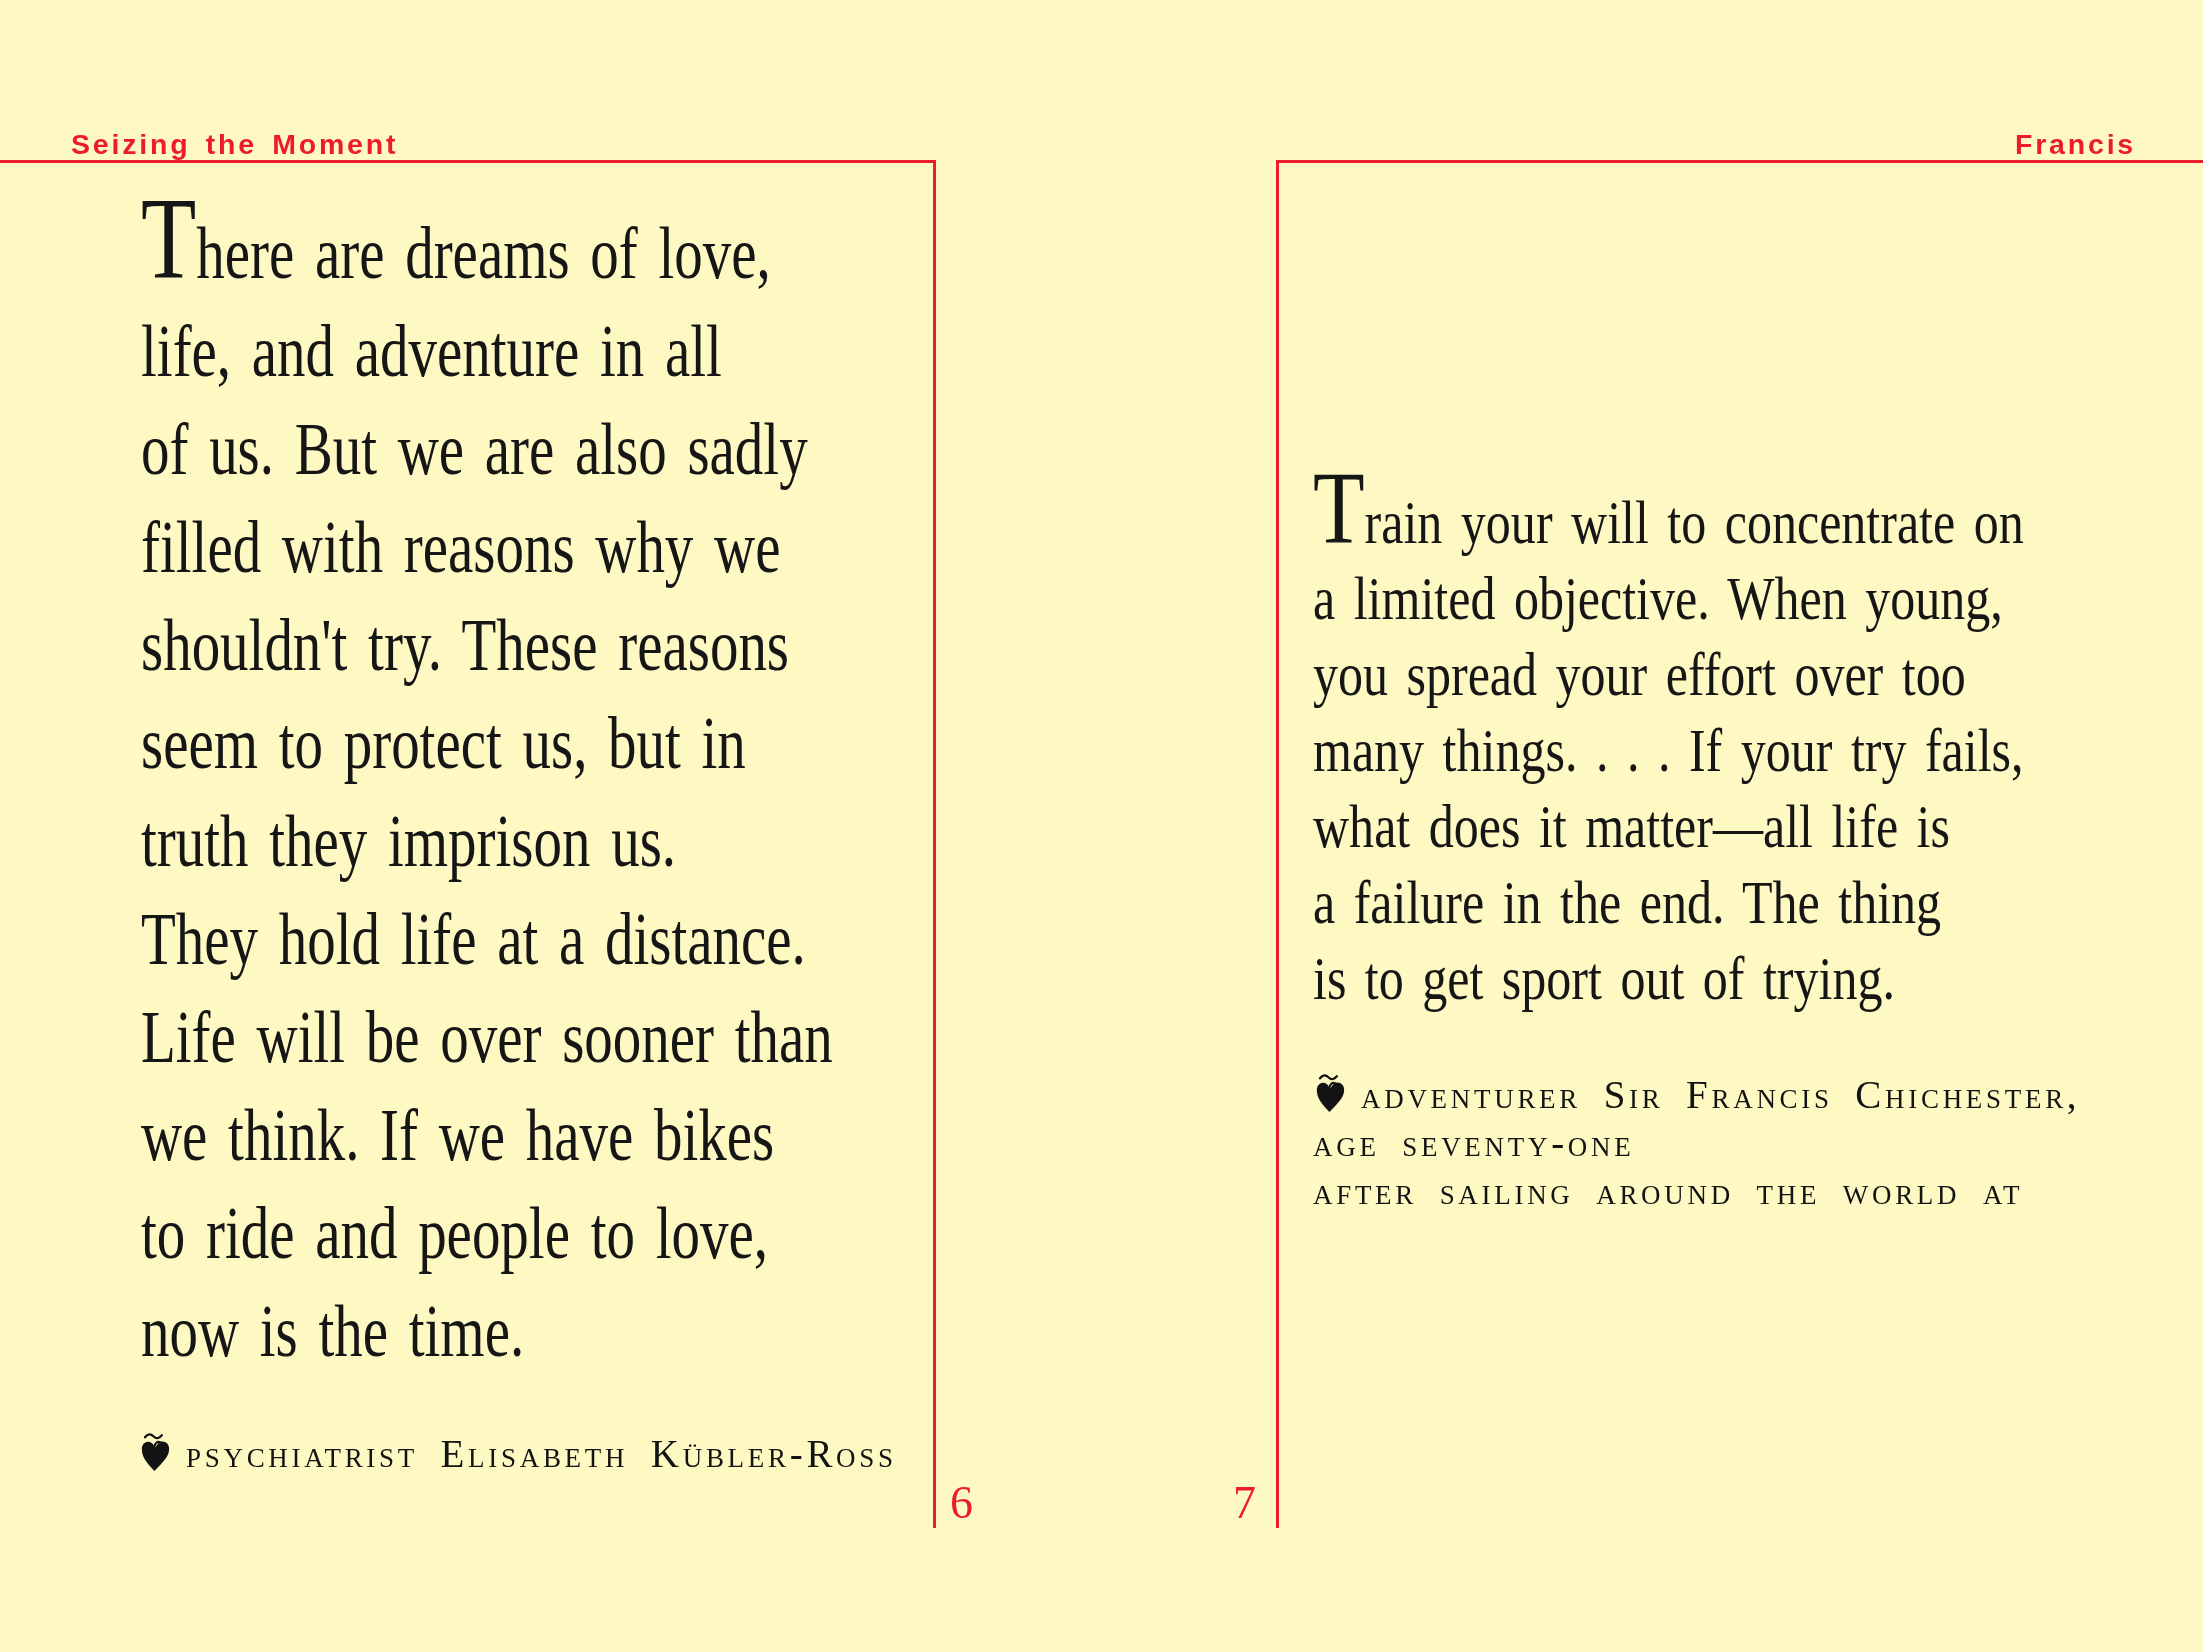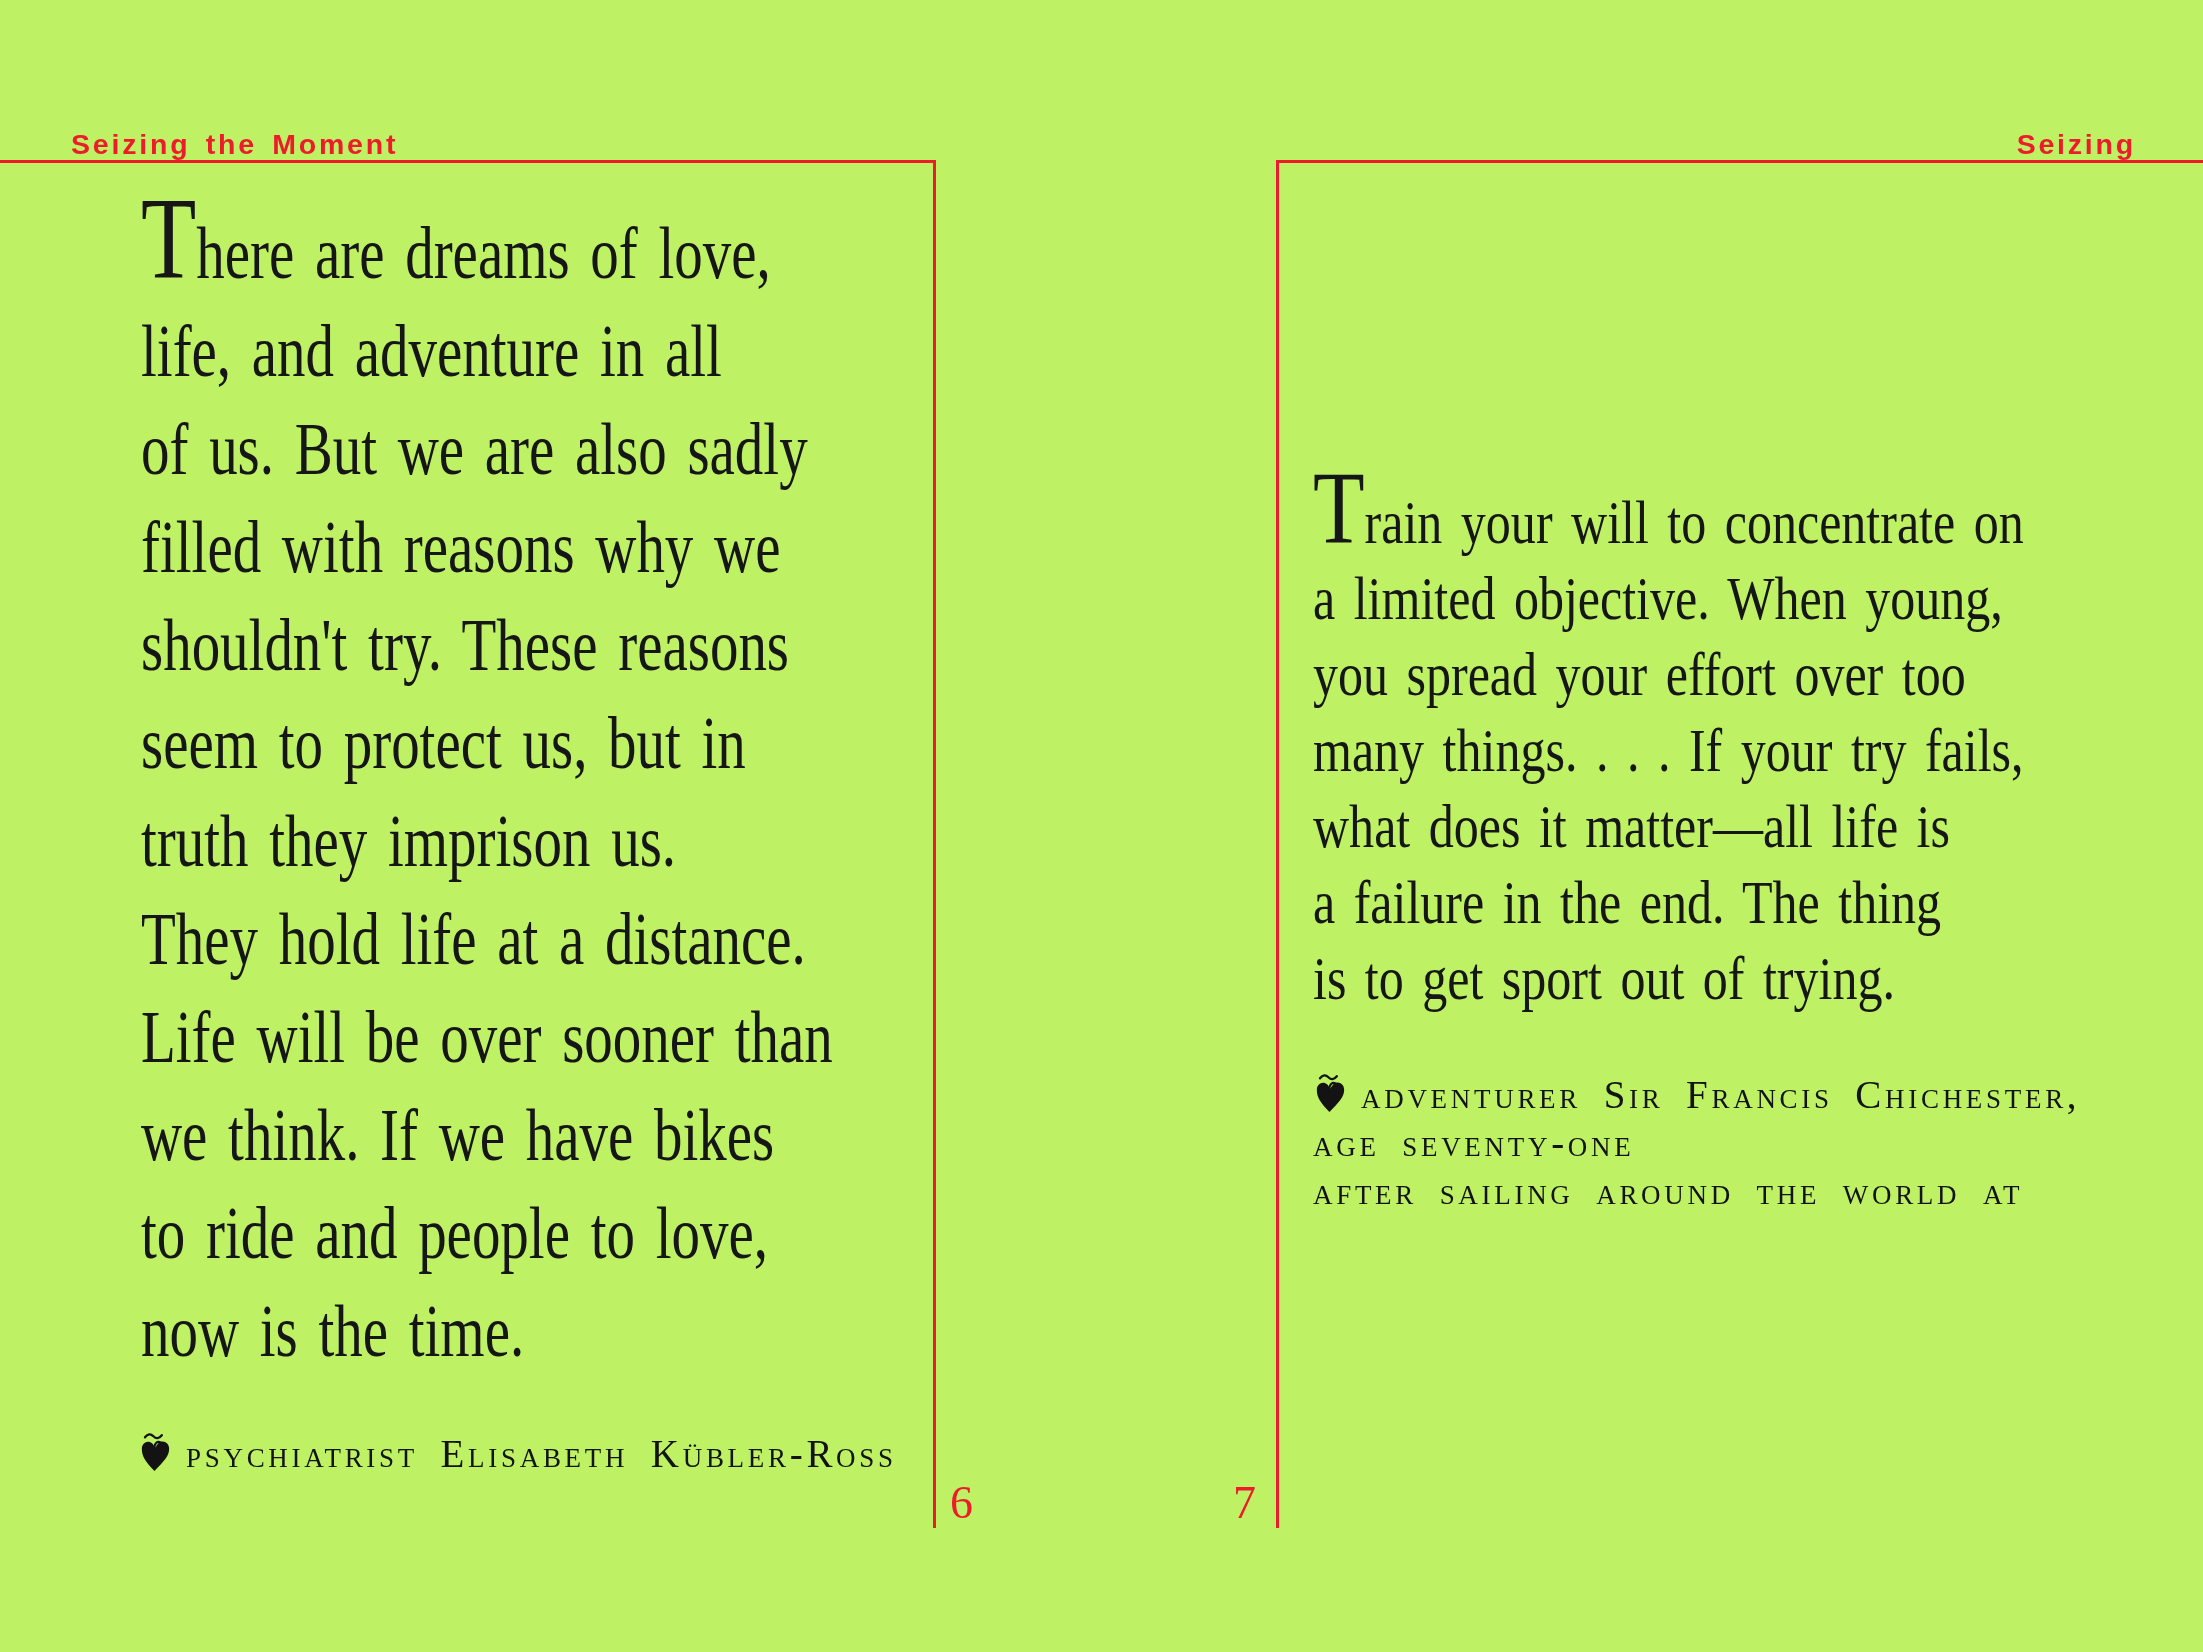--- a/index.html
+++ b/index.html
@@ -1,18 +1,18 @@
 <!DOCTYPE html>
 <html style="font-size:14.7px"><head>
 <meta charset="utf-8">
 <style>
   html,body { margin:0; padding:0; background:#ffffff; }
   .canvas {
     position:relative; width:2204px; height:1653px; overflow:hidden;
-    background:#bef264; font-family:"Liberation Serif", serif; color:#161616;
+    background:#fef9c3; font-family:"Liberation Serif", serif; color:#161616;
   }
   
   .running-header {
     position:absolute; top:127px; height:35px; line-height:35px;
     font-family:"Liberation Sans", sans-serif; font-weight:bold;
     font-size:28.5px; letter-spacing:2.8px; word-spacing:4.6px; color:#ec1c2b;
     white-space:nowrap;
   }
   .header-left  { left:71px; }
   .header-right { right:68px; }
@@ -87,21 +87,21 @@
           <path d="M15 38 C6 29 3 24 3 17 C3 11 9 8 13 12 C14.5 13.5 15 15 15.5 17 C16.5 14.5 17.5 13 19 11.5 C23 8 29 11 29 17 C29 24 24 29 15 38 Z" fill="#131313"></path>
           <path d="M15.5 17 C14 12 18 9 21 11" fill="none" stroke="#131313" stroke-width="2" stroke-linecap="round"></path>
         </svg>
       </span><span>psychiatrist Elisabeth Kübler-Ross</span>
     </div>
 
     <div class="pagenum pagenum-left">6</div>
   </section>
 
   <section>
-    <div class="running-header header-right">Seizing</div>
+    <div class="running-header header-right">Francis</div>
     <div class="hrule hrule-right"></div>
     <div class="vrule vrule-right"></div>
 
     <div class="quote quote-right">
       <div class="bline"><span class="dropcap">T</span><span>rain your will to concentrate on</span></div>
       <div class="bline">a limited objective. When young,</div>
       <div class="bline">you spread your effort over too</div>
       <div class="bline">many things. . . . If your try fails,</div>
       <div class="bline">what does it matter—all life is</div>
       <div class="bline">a failure in the end. The thing</div>

